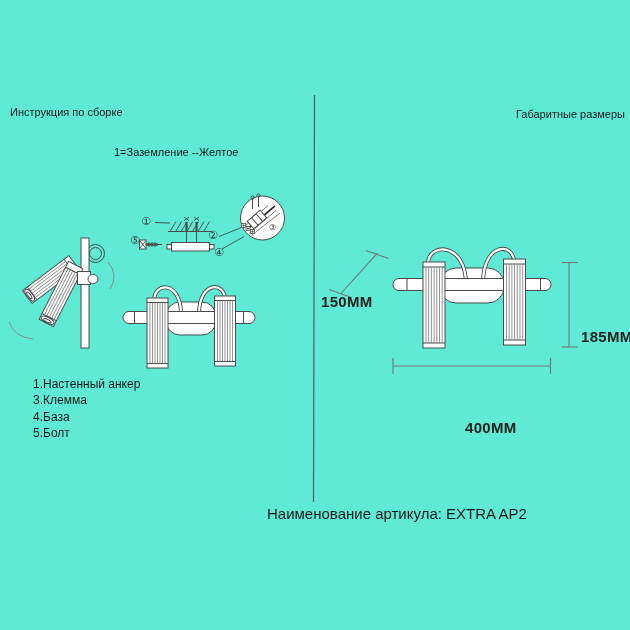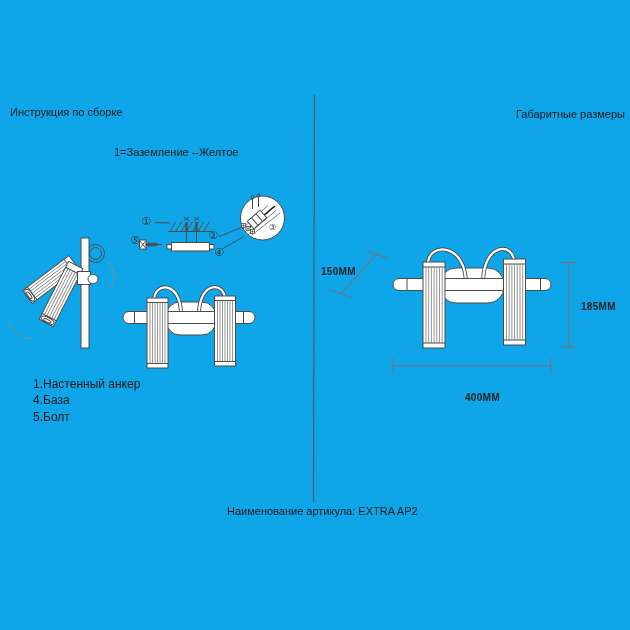--- a/index.html
+++ b/index.html
@@ -1,29 +1,29 @@
 <!DOCTYPE html>
 <html><head>
 <meta charset="utf-8">
 <style>
   html,body{margin:0;padding:0;background:#fff;}
   .page{
-    position:relative;width:630px;height:630px;background:#0ea5e9;overflow:hidden;
+    position:relative;width:630px;height:630px;background:#5eead4;overflow:hidden;
     font-family:"Liberation Sans","DejaVu Sans",sans-serif;color:#1a1a1a;
   }
   .page svg{position:absolute;left:0;top:0;}
   .txt{position:absolute;white-space:pre;line-height:1.2;}
   .hdr{font-size:11px;}
   .legend{position:absolute;font-size:11px;line-height:15.7px;}
   .parts{position:absolute;font-size:12px;line-height:16.4px;}
-  .dim{position:absolute;font-size:10px;font-weight:bold;letter-spacing:.3px;color:#222;}
+  .dim{position:absolute;font-size:15px;font-weight:bold;letter-spacing:.3px;color:#222;margin-top:27px;}
   .callout{position:absolute;font-size:11px;line-height:11px;color:#333;
            font-family:"DejaVu Sans",sans-serif;}
   .callout.small{font-size:8px;line-height:8px;}
-  .footer{position:absolute;font-size:11px;}
+  .footer{position:absolute;font-size:15px;margin-left:40px;}
 </style>
 </head>
 <body>
 
 <div class="page">
 
   <svg width="630" height="630" viewBox="0 0 630 630">
     <defs>
       <g id="cylA">
         <rect x="0" y="0" width="21" height="70" fill="#fff" stroke="#4a4a4a"></rect>
@@ -221,20 +221,21 @@
   </div>
 
   <span class="callout" style="left:141px;top:216px">①</span>
   <span class="callout" style="left:208px;top:229.5px">②</span>
   <span class="callout small" style="left:269px;top:224px">③</span>
   <span class="callout" style="left:214px;top:247px">④</span>
   <span class="callout" style="left:130px;top:234.5px">⑤</span>
 
   <div class="parts" style="left:33px;top:376px">
     <div>1.Настенный анкер</div>
+    <div>3.Клемма</div>
     <div>4.База</div>
     <div>5.Болт</div>
   </div>
 
   <span class="dim" style="left:321px;top:265.5px">150MM</span>
   <span class="dim" style="left:581px;top:300.5px">185MM</span>
   <span class="dim" style="left:465px;top:392px">400MM</span>
 
   <div class="footer" style="left:227px;top:505px">Наименование артикула: EXTRA AP2</div>
 

